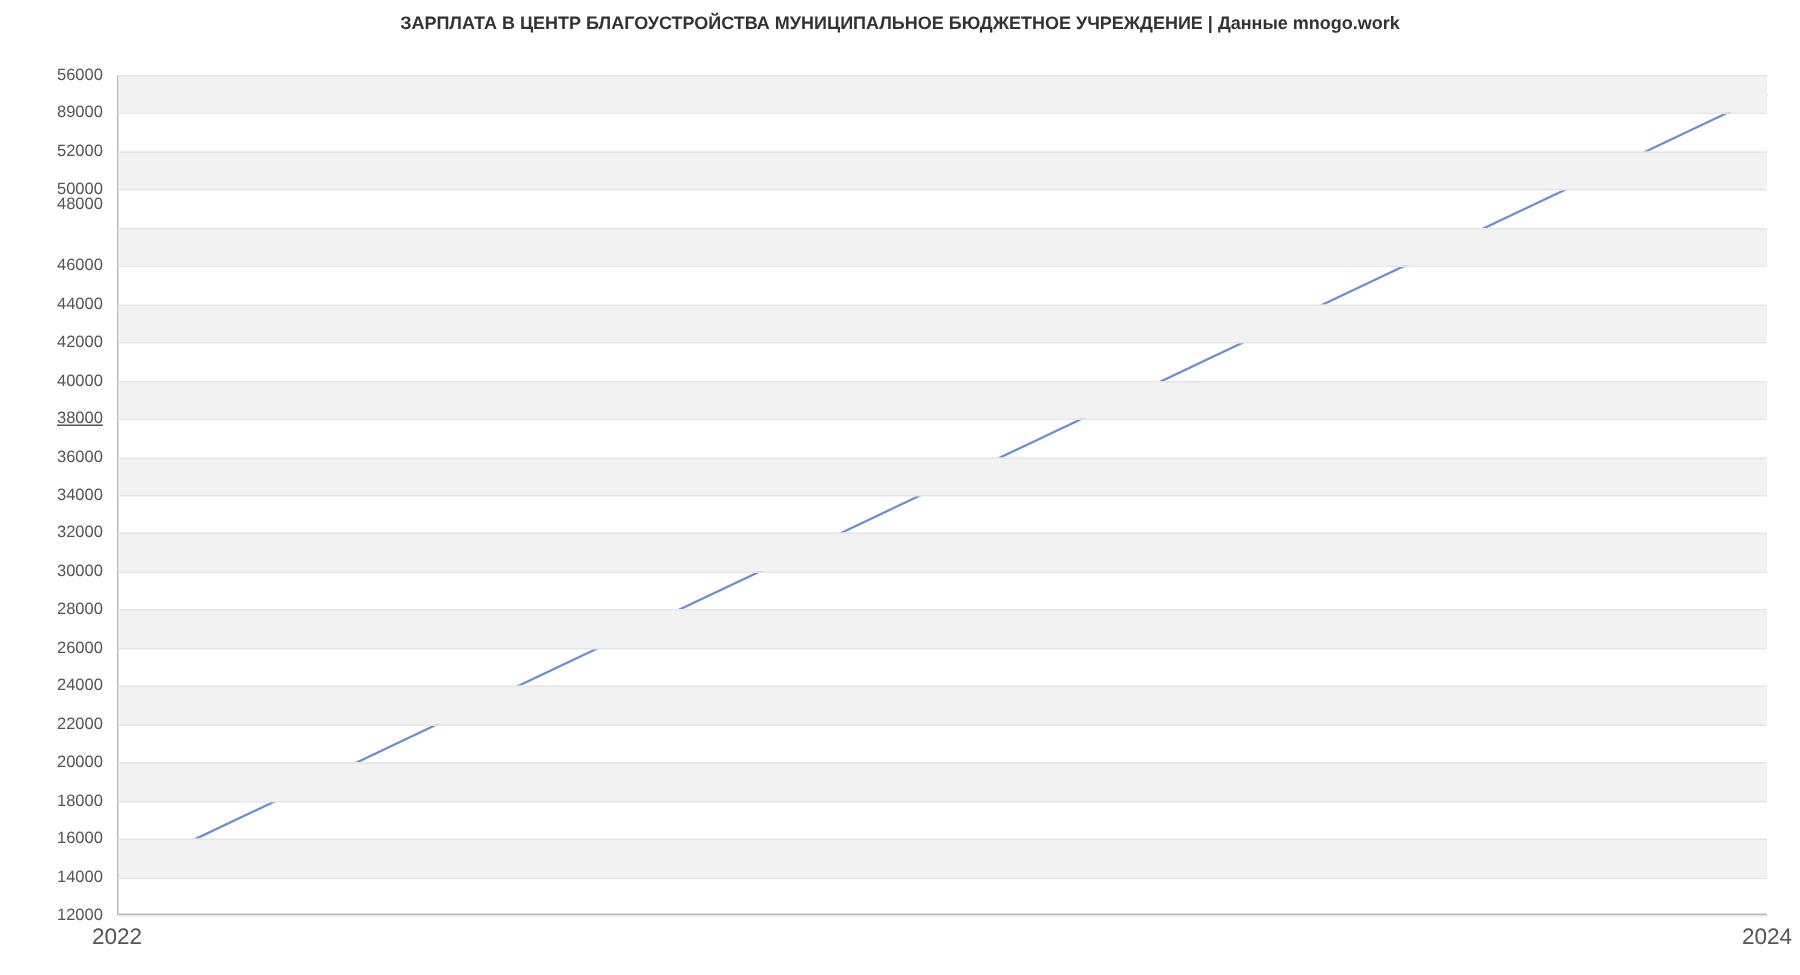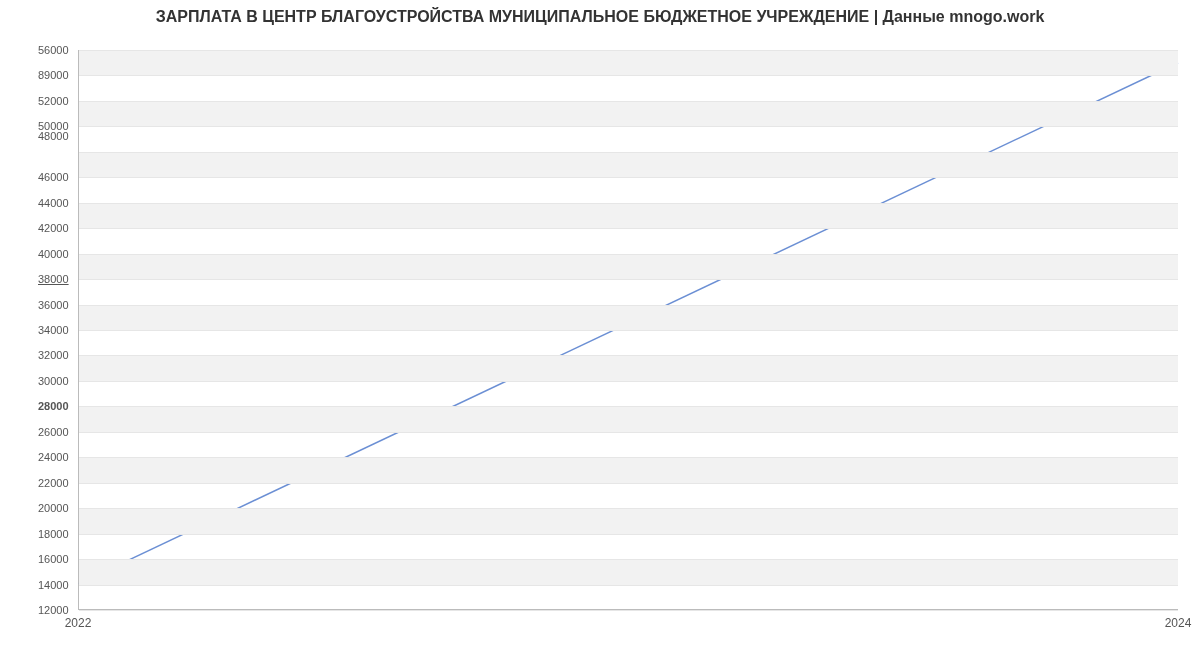--- a/index.html
+++ b/index.html
@@ -16,21 +16,21 @@
     position: relative;
     width: 1200px;
     height: 650px;
   }
   .title {
     position: absolute;
     top: 8px;
     left: 0;
     width: 100%;
     text-align: center;
-    font-size: 16px;
+    font-size: 12px;
     font-weight: bold;
     color: #333;
   }
   .plot {
     position: absolute;
     left: 78px;
     top: 50px;
     width: 1100px;
     height: 560px;
     border-left: 1px solid #bbb;
@@ -55,21 +55,21 @@
     left: 38px;
     width: 36px;
     text-align: left;
     font-size: 11px;
     color: #555;
     transform: translateY(-50%);
   }
   .xtick {
     position: absolute;
     top: 616px;
-    font-size: 12px;
+    font-size: 15px;
     color: #555;
     transform: translateX(-50%);
   }
   svg.line-layer {
     position: absolute;
     left: 0;
     top: 0;
     width: 100%;
     height: 100%;
     overflow: visible;
@@ -120,21 +120,21 @@
       <div class="gridline" style="top: 0px;"></div>
     </div>
 <div class="ytick" style="top: 610px;">12000</div>
     <div class="ytick" style="top: 584.545px;">14000</div>
     <div class="ytick" style="top: 559.091px;">16000</div>
     <div class="ytick" style="top: 534px;">18000</div>
     <div class="ytick" style="top: 508.182px;">20000</div>
     <div class="ytick" style="top: 482.727px;">22000</div>
     <div class="ytick" style="top: 457.273px;">24000</div>
     <div class="ytick" style="top: 431.818px;">26000</div>
-    <div class="ytick" style="top: 406.364px; font-weight: bold;">28000</div>
+    <div class="ytick" style="top: 406.364px;">28000</div>
     <div class="ytick" style="top: 380.909px;">30000</div>
     <div class="ytick" style="top: 355.455px;">32000</div>
     <div class="ytick" style="top: 330px;">34000</div>
     <div class="ytick" style="top: 304.545px;">36000</div>
     <div class="ytick" style="top: 279.091px; text-decoration: underline;">38000</div>
     <div class="ytick" style="top: 253.636px;">40000</div>
     <div class="ytick" style="top: 228.182px;">42000</div>
     <div class="ytick" style="top: 202.727px;">44000</div>
     <div class="ytick" style="top: 177.273px;">46000</div>
     <div class="ytick" style="top: 136px;">48000</div>

